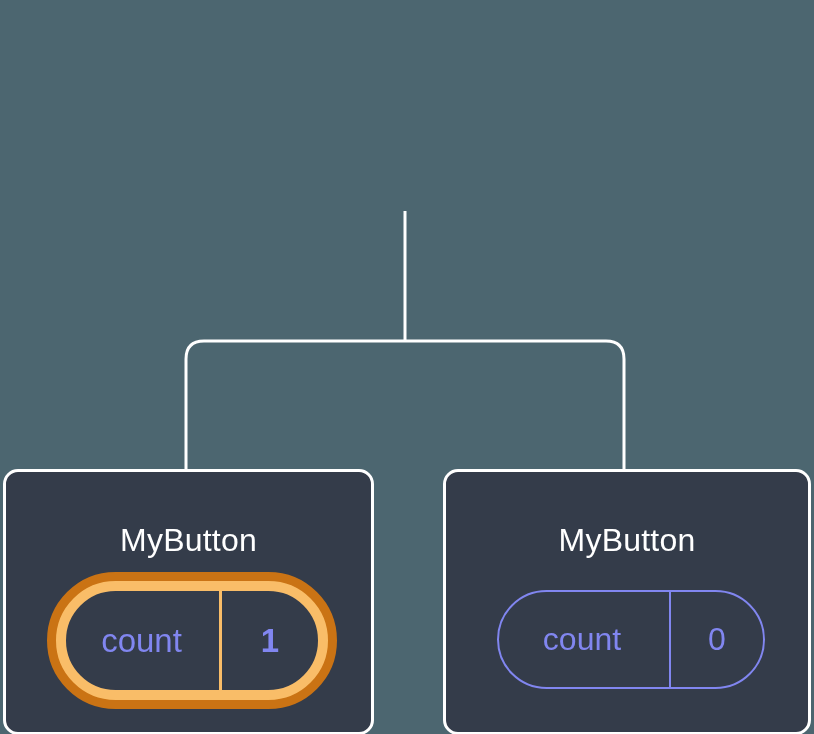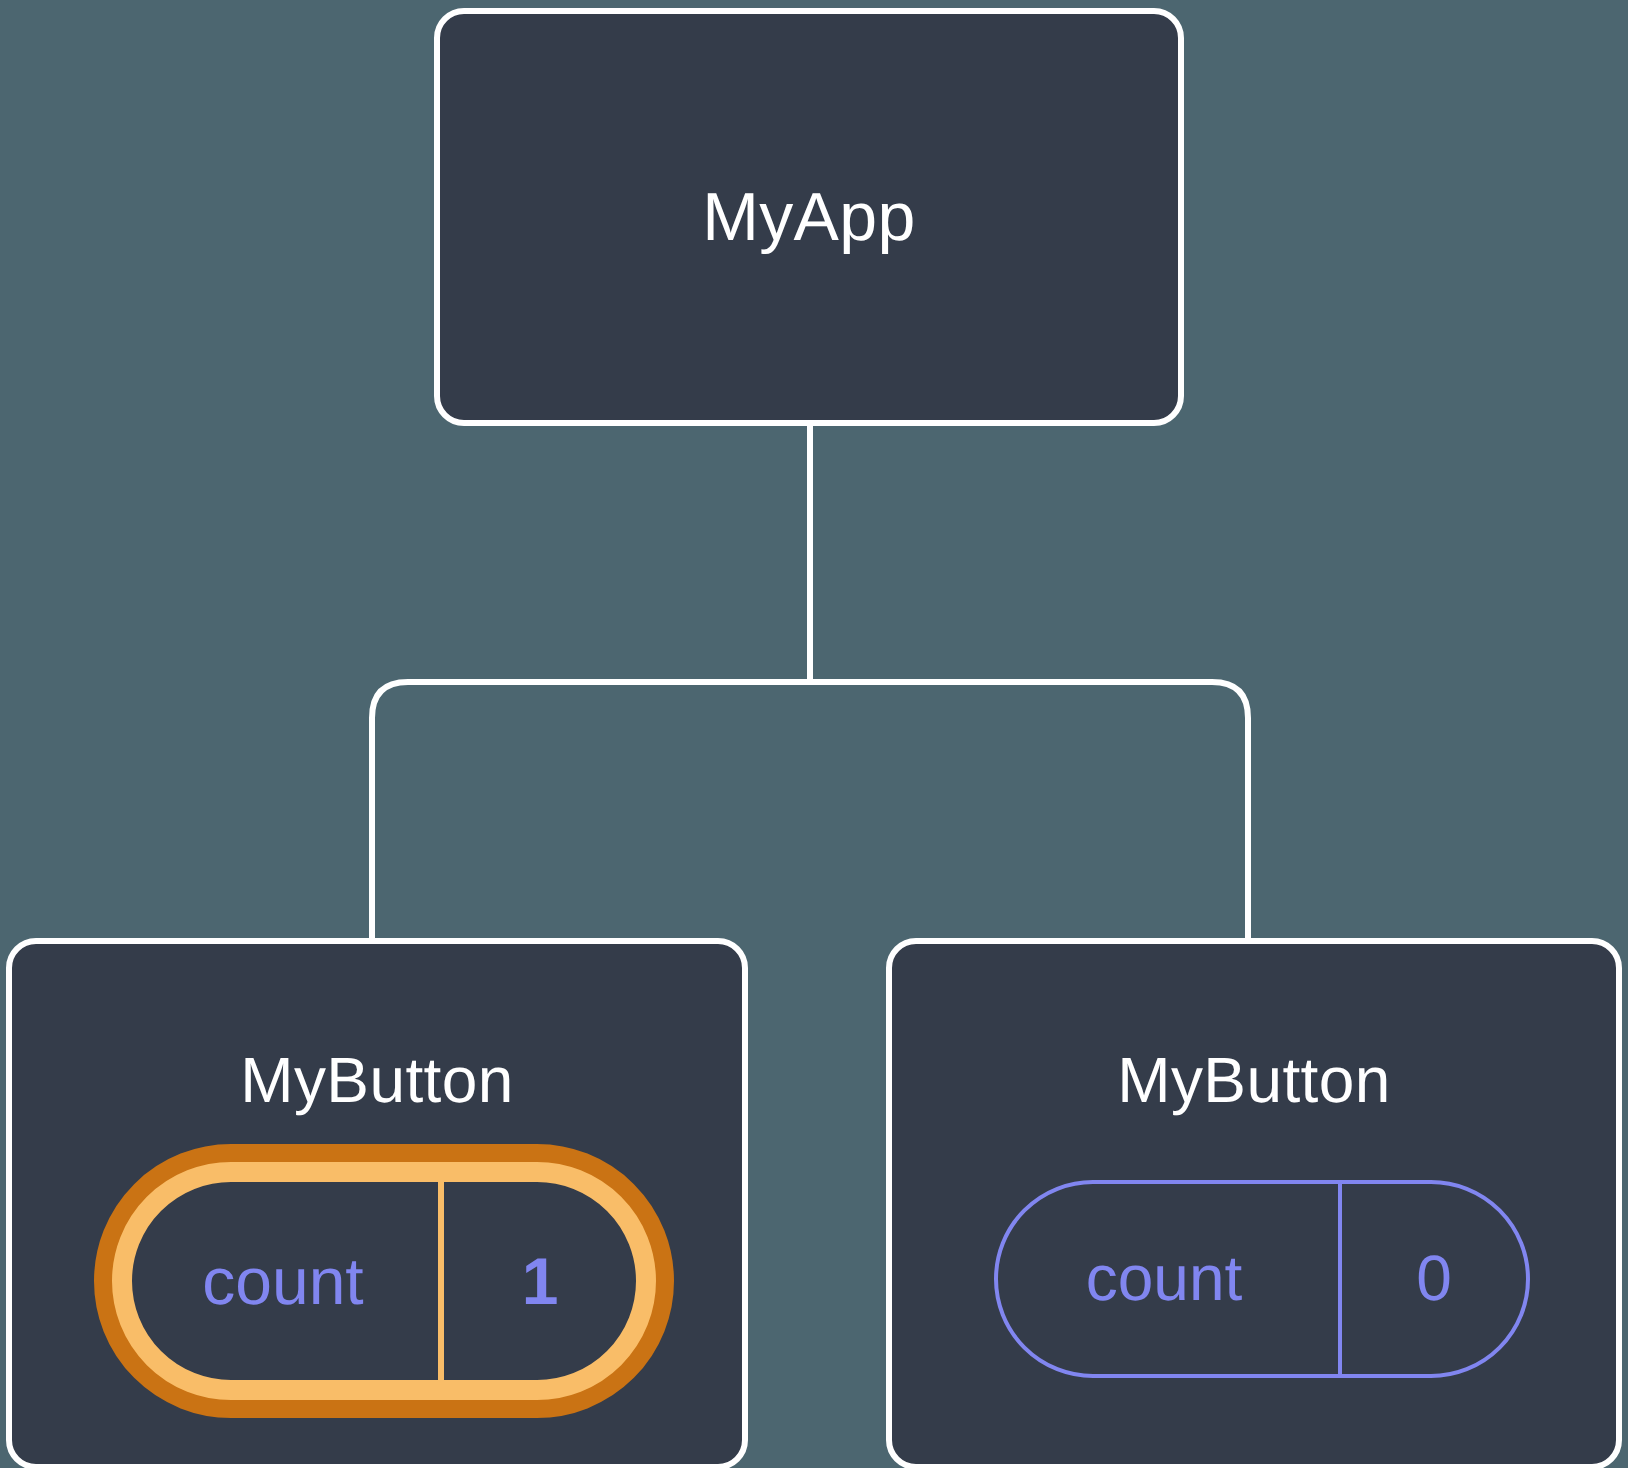--- a/index.html
+++ b/index.html
@@ -177,23 +177,20 @@
 
 <div id="stage">
 
   <svg id="connectors" viewBox="0 0 814 734" width="814" height="734">
 
     <path d="M 405 211 L 405 341" fill="none" stroke="#ffffff" stroke-width="3"></path>
 
     <path d="M 186 470 L 186 359 Q 186 341 204 341 L 606 341 Q 624 341 624 359 L 624 470" fill="none" stroke="#ffffff" stroke-width="3"></path>
   </svg>
 
-  <div class="node node-root">
-    <div class="node-title">MyApp</div>
-  </div>
 
   <div class="node node-child-left">
     <div class="node-title">MyButton</div>
 
     <div class="state-pill highlight">
       <div class="pill-inner">
         <div class="pill-key">count</div>
         <div class="pill-divider"></div>
         <div class="pill-value">1</div>
       </div>

